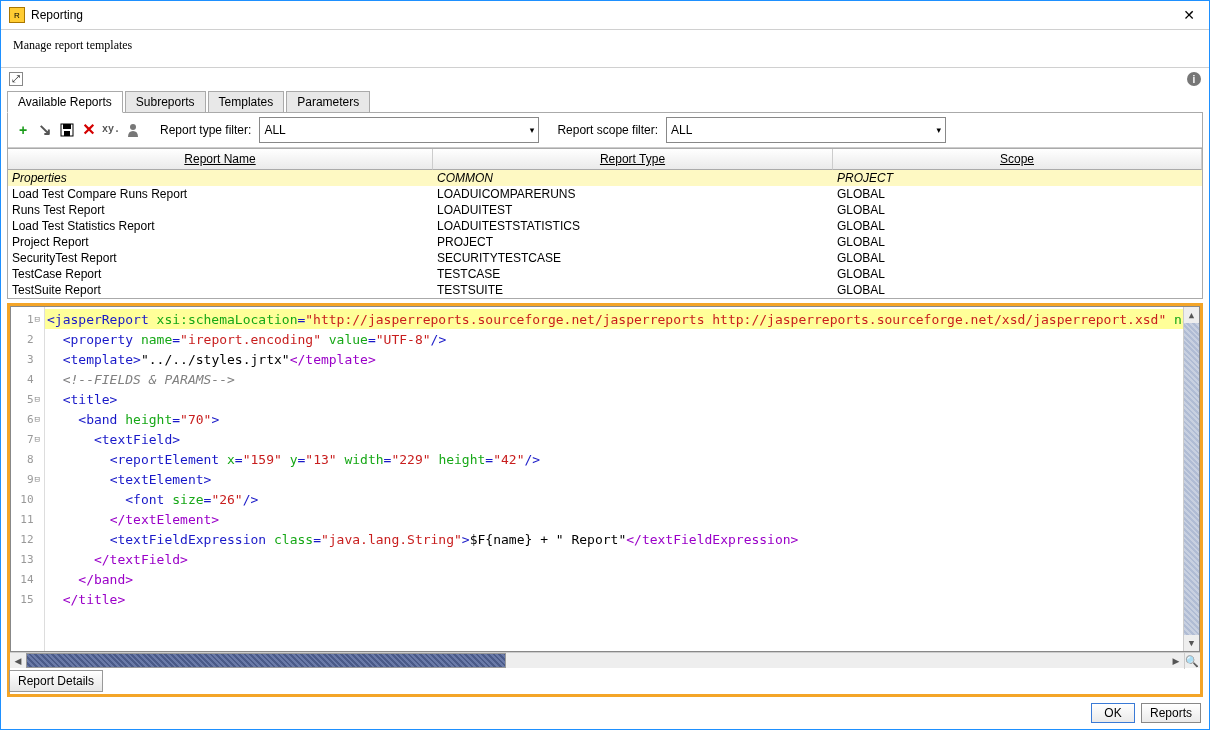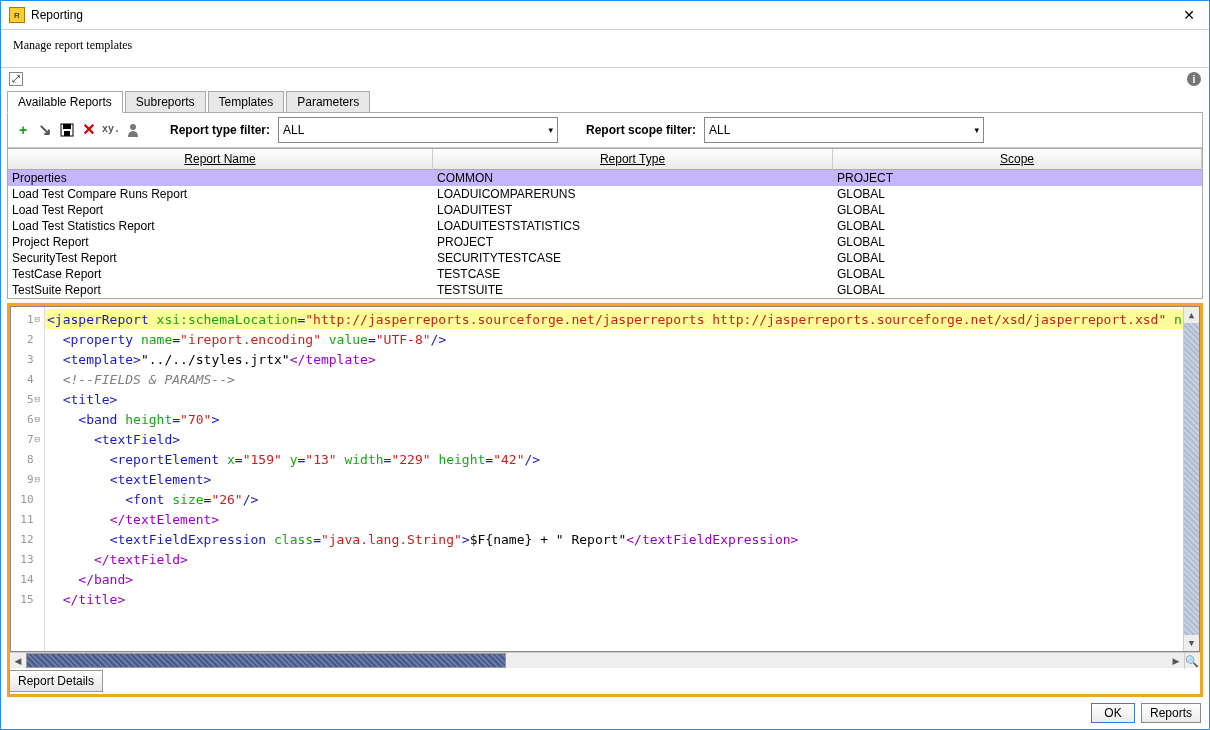--- a/index.html
+++ b/index.html
@@ -106,21 +106,21 @@
   }
   .tbtn {
     width: 18px; height: 18px;
     display:flex; align-items:center; justify-content:center;
     cursor: pointer;
     font-weight: bold;
     font-size: 14px;
     line-height: 1;
   }
   .sep { width: 10px; }
-  .filter-label { margin-left: 10px; margin-right: 4px; font-weight: bold; }
+  .filter-label { margin-right: 4px; }
   .filter-select {
     width: 280px;
     border: 1px solid #888;
     height: 18px;
     display:flex; align-items:center; justify-content:space-between;
     padding: 12px 4px;
     background:#fff;
     cursor: pointer;
   }
   .filter-select .arrow { font-size:9px; }
@@ -141,21 +141,21 @@
     background: linear-gradient(#fff,#eaeaea);
     text-decoration: underline;
   }
   .col1 { width: 425px; text-align:center;}
   .col2 { width: 400px; text-align:center;}
   .col3 { flex: 1; text-align:center;}
   .tbody .tr {
     display: flex;
     border-bottom: 0;
   }
-  .tbody .tr.selected { background: #c4b5fd; }
+  .tbody .tr.selected { background: #fef9c3; font-style: italic; }
   .td {
     padding: 1px 4px;
   }
   .td.col1 { width:425px; text-align:left;}
   .td.col2 { width:400px; text-align:left;}
   .td.col3 { flex:1; text-align:left;}
 
   
   .xml-outer {
     margin: 4px 6px 0 6px;
@@ -316,21 +316,21 @@
             <div class="td col1">Properties</div>
             <div class="td col2">COMMON</div>
             <div class="td col3">PROJECT</div>
           </div>
           <div class="tr">
             <div class="td col1">Load Test Compare Runs Report</div>
             <div class="td col2">LOADUICOMPARERUNS</div>
             <div class="td col3">GLOBAL</div>
           </div>
           <div class="tr">
-            <div class="td col1">Load Test Report</div>
+            <div class="td col1">Runs Test Report</div>
             <div class="td col2">LOADUITEST</div>
             <div class="td col3">GLOBAL</div>
           </div>
           <div class="tr">
             <div class="td col1">Load Test Statistics Report</div>
             <div class="td col2">LOADUITESTSTATISTICS</div>
             <div class="td col3">GLOBAL</div>
           </div>
           <div class="tr">
             <div class="td col1">Project Report</div>

